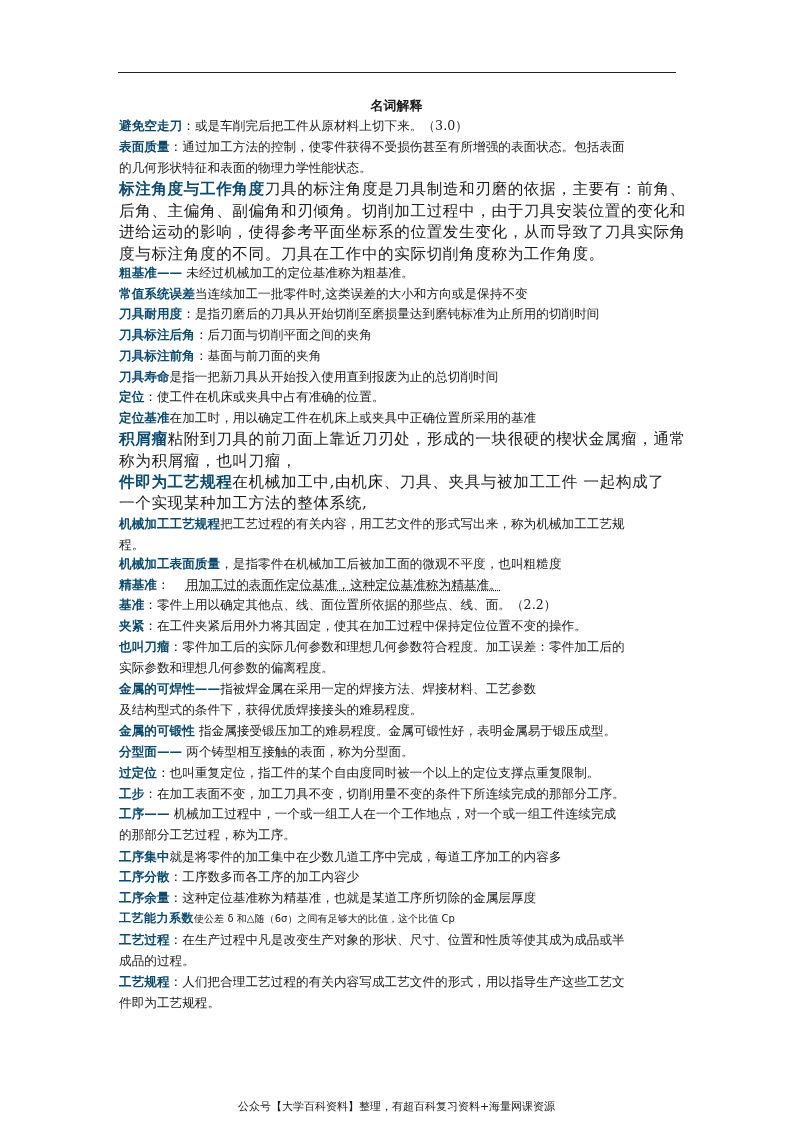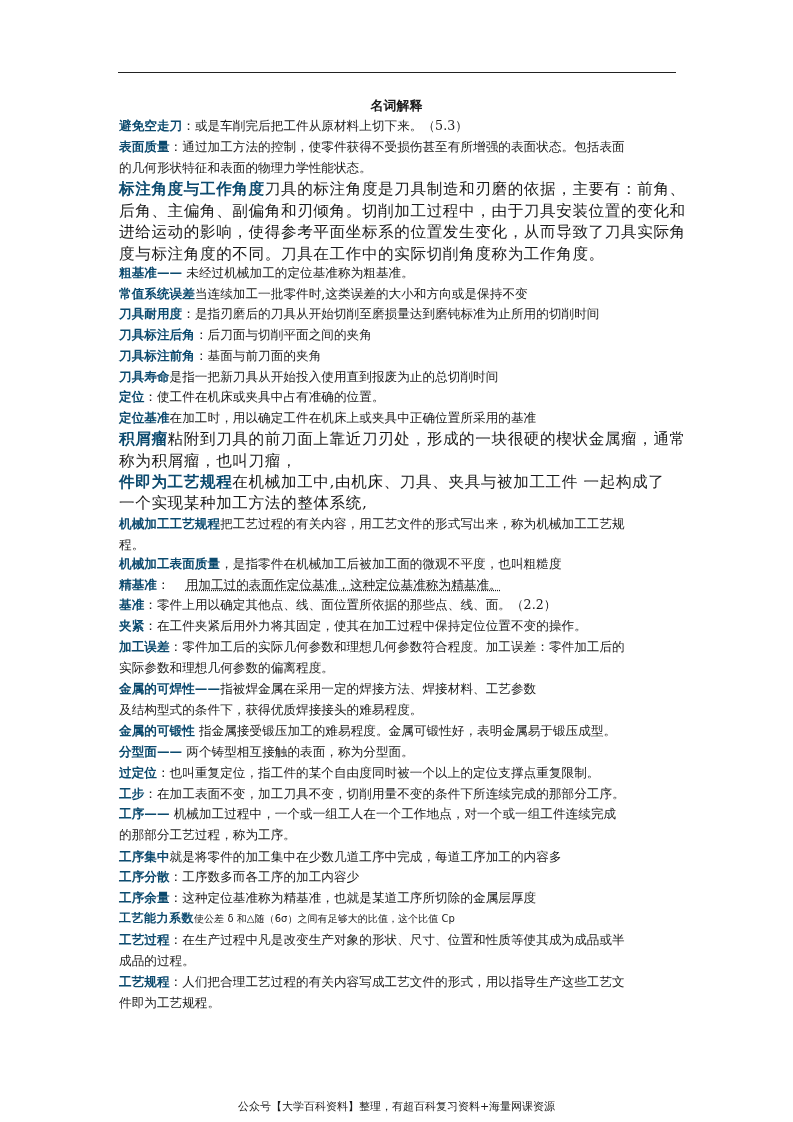--- a/index.html
+++ b/index.html
@@ -16,21 +16,21 @@
   .sans { font-family: "DejaVu Sans", "Liberation Sans", sans-serif; }
   .footer { position: absolute; left: 0; width: 793px; top: 1099px; text-align: center; font-size: 11px; }
 </style>
 </head>
 <body>
 
 <div class="rule"></div>
 <div class="title">名词解释</div>
 
 <div class="ln" style="top:117px">
-  <span class="term">避免空走刀</span><span>：</span><span>或是车削完后把工件从原材料上切下来。（5.3）</span>
+  <span class="term">避免空走刀</span><span>：</span><span>或是车削完后把工件从原材料上切下来。（3.0）</span>
 </div>
 
 <div class="ln" style="top:138px">
   <span class="term">表面质量</span><span>：</span><span>通过加工方法的控制，使零件获得不受损伤甚至有所增强的表面状态。包括表面</span>
 </div>
 <div class="ln" style="top:159px">的几何形状特征和表面的物理力学性能状态。</div>
 
 <div class="ln big" style="top:179px">
   <span class="term">标注角度与工作角度</span><span>刀具的标注角度是刀具制造和刃磨的依据，主要有：前角、</span>
 </div>
@@ -95,21 +95,21 @@
 
 <div class="ln" style="top:596px">
   <span class="term">基准</span><span>：</span><span>零件上用以确定其他点、线、面位置所依据的那些点、线、面。（2.2）</span>
 </div>
 
 <div class="ln" style="top:617px">
   <span class="term">夹紧</span><span>：</span><span>在工件夹紧后用外力将其固定，使其在加工过程中保持定位位置不变的操作。</span>
 </div>
 
 <div class="ln" style="top:638px">
-  <span class="term">加工误差</span><span>：</span><span>零件加工后的实际几何参数和理想几何参数符合程度。加工误差：零件加工后的</span>
+  <span class="term">也叫刀瘤</span><span>：</span><span>零件加工后的实际几何参数和理想几何参数符合程度。加工误差：零件加工后的</span>
 </div>
 <div class="ln" style="top:659px">实际参数和理想几何参数的偏离程度。</div>
 
 <div class="ln" style="top:680px">
   <span class="term">金属的可焊性——</span><span>指被焊金属在采用一定的焊接方法、焊接材料、工艺参数</span>
 </div>
 <div class="ln" style="top:701px">及结构型式的条件下，获得优质焊接接头的难易程度。</div>
 
 <div class="ln" style="top:722px">
   <span class="term">金属的可锻性</span><span> </span><span>指金属接受锻压加工的难易程度。金属可锻性好，表明金属易于锻压成型。</span>

